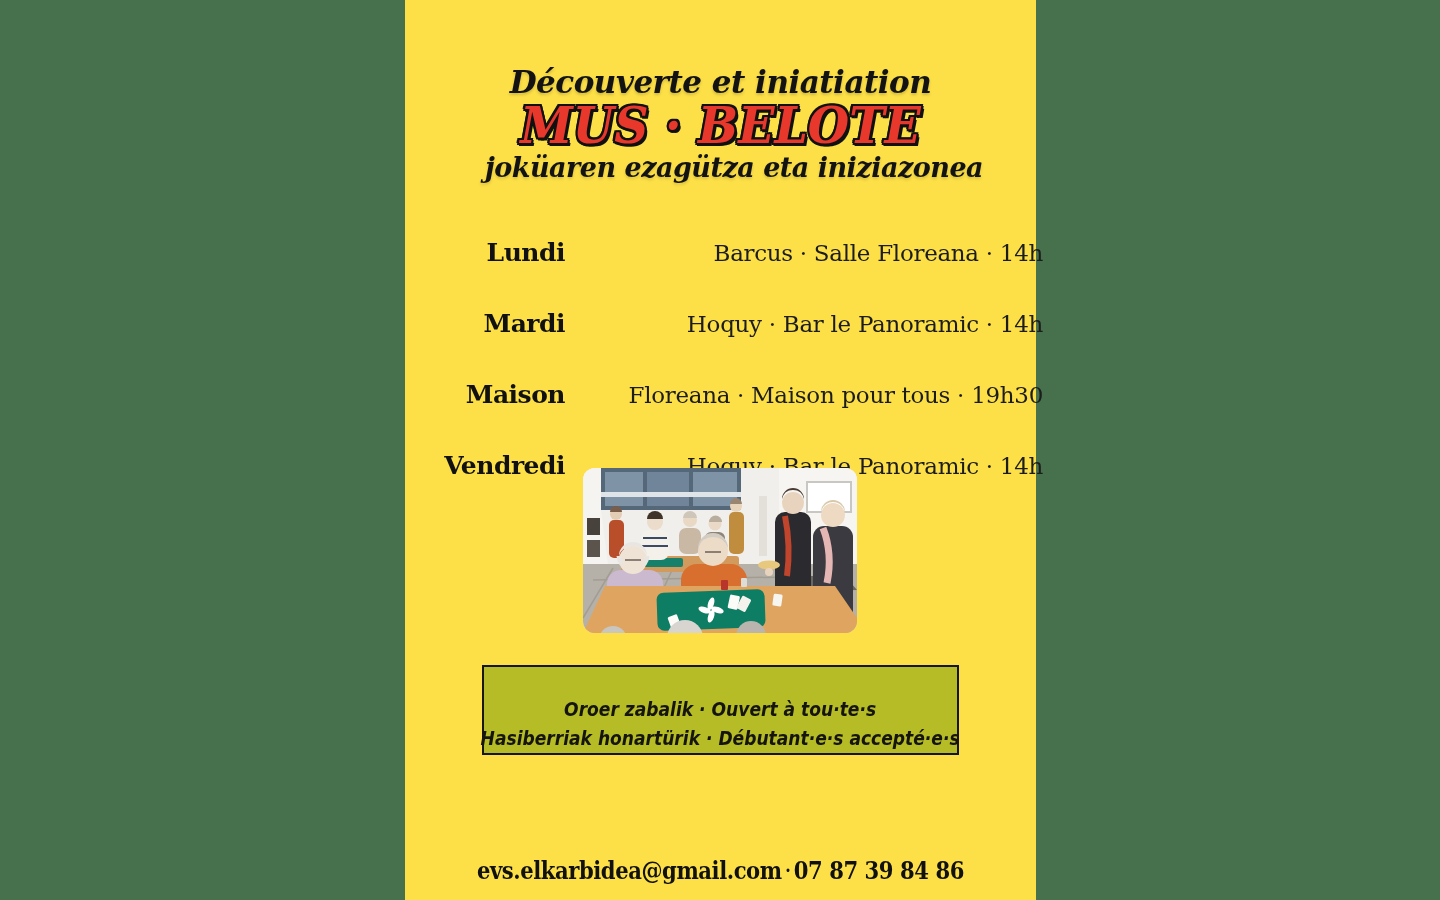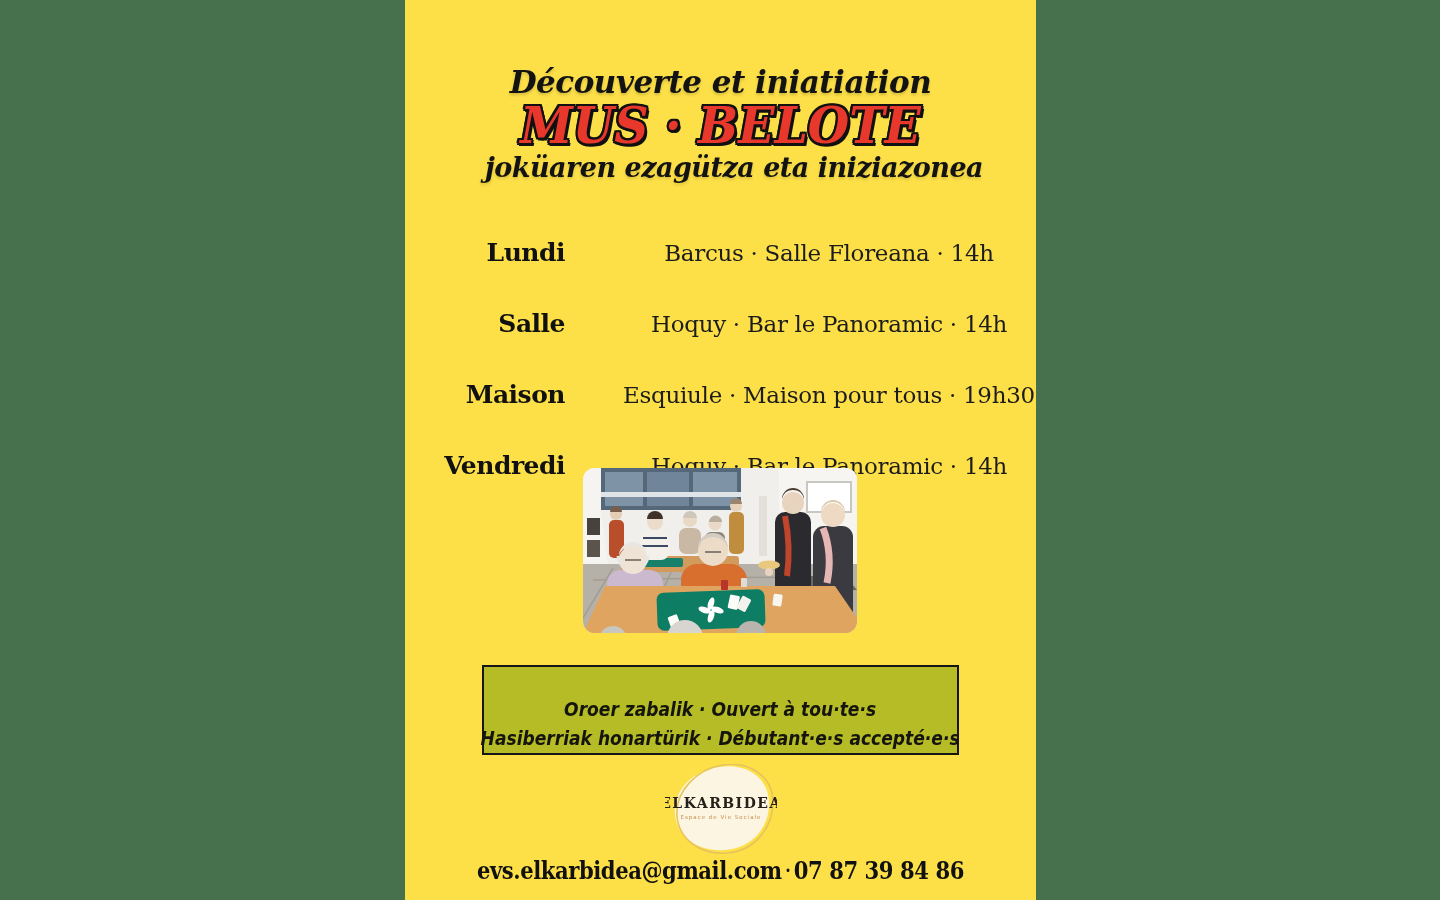--- a/index.html
+++ b/index.html
@@ -55,21 +55,21 @@
     align-items:baseline;
     line-height:28px;
   }
   .sched-day{
     text-align:right;
     font:bold 25px "DejaVu Serif", serif;
     color:#111;
     letter-spacing:-0.5px;
   }
   .sched-info{
-    text-align:center;
+    text-align:right;
     font:23px "DejaVu Serif", serif;
     color:#1c1c1c;
     letter-spacing:-0.3px;
     margin-left:10px;
   }
   
   .photo{
     position:absolute;left:178px;top:468px;
     width:274px;height:165px;
     border-radius:12px;overflow:hidden;
@@ -117,26 +117,26 @@
   <div class="hdr hdr-top">Découverte et iniatiation</div>
   <div class="hdr hdr-main">MUS · BELOTE</div>
   <div class="hdr hdr-sub">joküaren ezagütza eta iniziazonea</div>
 
   <div class="sched">
     <div class="sched-row">
       <div class="sched-day">Lundi</div>
       <div class="sched-info">Barcus · Salle Floreana · 14h</div>
     </div>
     <div class="sched-row">
-      <div class="sched-day">Salle</div>
+      <div class="sched-day">Mardi</div>
       <div class="sched-info">Hoquy · Bar le Panoramic · 14h</div>
     </div>
     <div class="sched-row">
       <div class="sched-day">Maison</div>
-      <div class="sched-info">Esquiule · Maison pour tous · 19h30</div>
+      <div class="sched-info">Floreana · Maison pour tous · 19h30</div>
     </div>
     <div class="sched-row">
       <div class="sched-day">Vendredi</div>
       <div class="sched-info">Hoquy · Bar le Panoramic · 14h</div>
     </div>
   </div>
 
   <div class="photo">
     <svg width="274" height="165" viewBox="0 0 274 165" xmlns="http://www.w3.org/2000/svg">
 
@@ -233,26 +233,18 @@
     </svg>
   </div>
 
   <div class="banner">
     <div class="banner-inner">
       <div>Oroer zabalik · Ouvert à tou·te·s</div>
       <div>Hasiberriak honartürik · Débutant·e·s accepté·e·s</div>
     </div>
   </div>
 
-  <div class="logo">
-    <svg width="112" height="92" viewBox="0 0 112 92" xmlns="http://www.w3.org/2000/svg">
-      <path d="M54,3 C80,-1 103,12 104,38 C105,62 88,84 60,86 C34,88 12,74 10,50 C8,26 28,7 54,3 Z" fill="#fcf5e2"></path>
-      <path d="M58,1 C84,-3 108,12 108,38 C108,63 90,87 62,89 C36,91 14,76 12,52 C10,27 32,5 58,1 Z" fill="none" stroke="#e6c35c" stroke-width="1.6"></path>
-      <text x="56" y="44" text-anchor="middle" font-family="DejaVu Serif, serif" font-size="14" font-weight="bold" letter-spacing="1.5" fill="#26201a">ELKARBIDEA</text>
-      <text x="56" y="55" text-anchor="middle" font-family="DejaVu Sans, sans-serif" font-size="5.5" letter-spacing="1" fill="#c98f4e">Espace de Vie Sociale</text>
-    </svg>
-  </div>
 
   <div class="contact">
     <span>evs.elkarbidea@gmail.com</span><span class="sep">·</span><span>07 87 39 84 86</span>
   </div>
 
 </div>
 
 </body></html>

